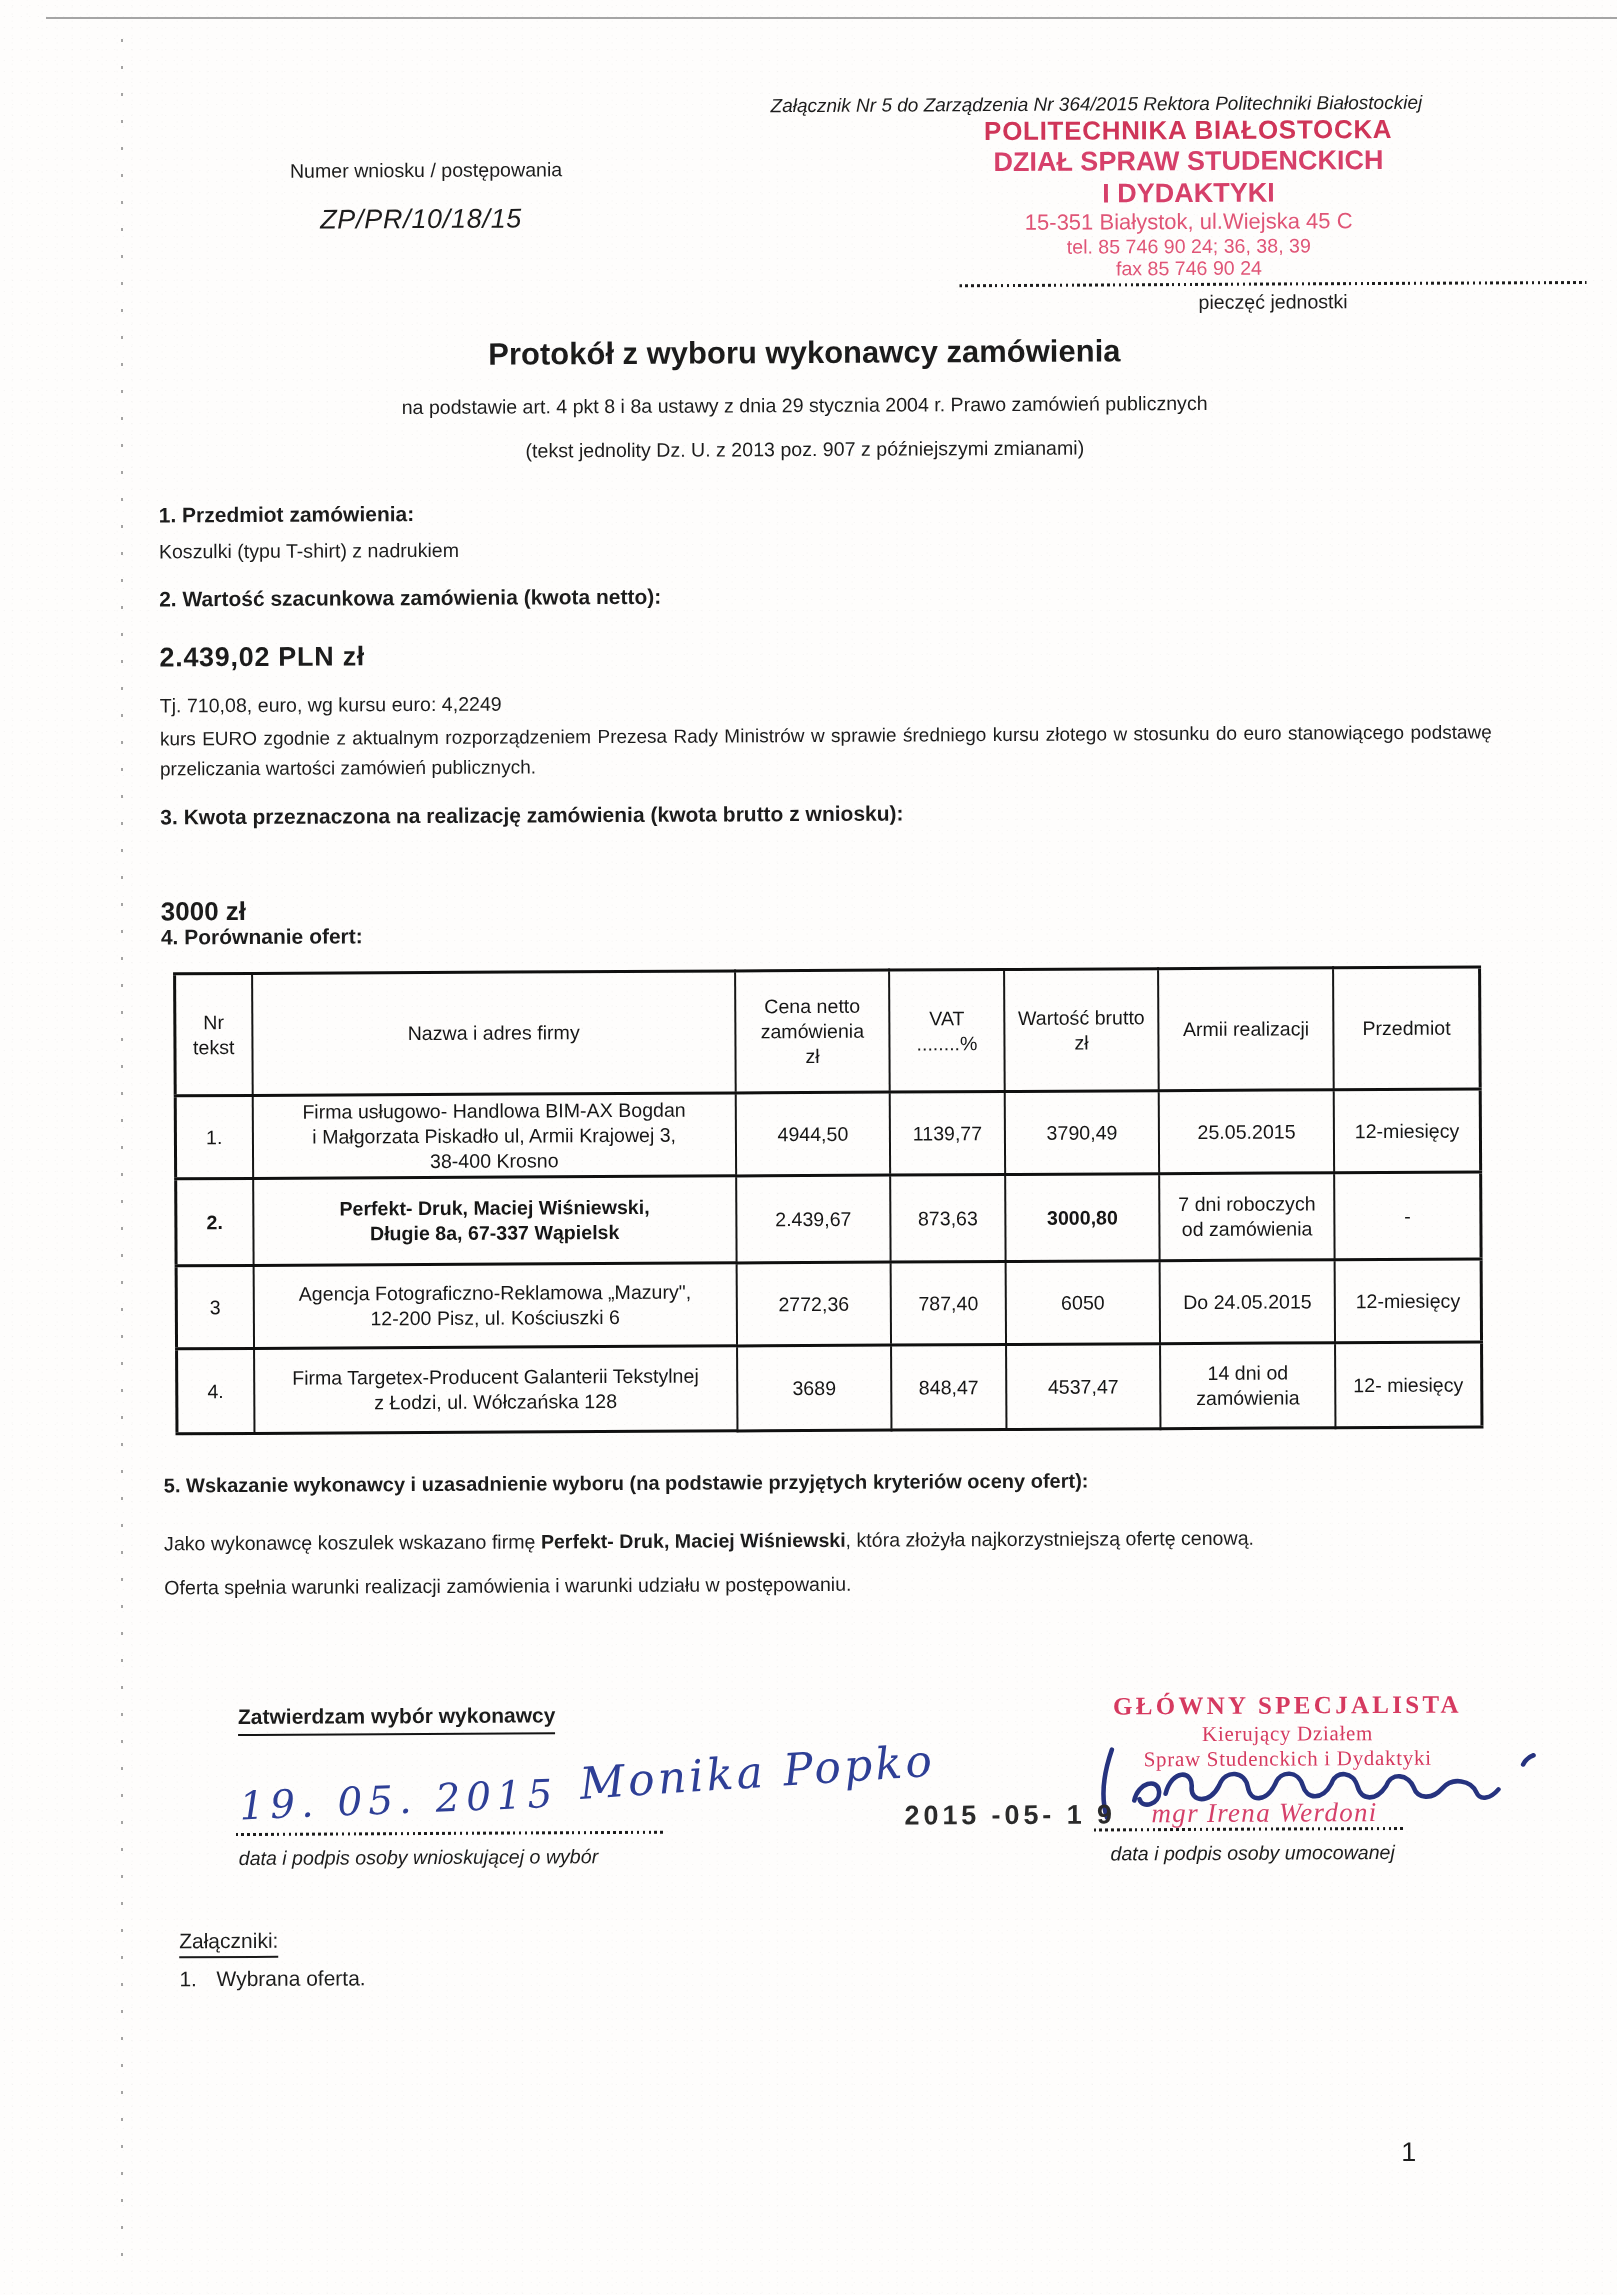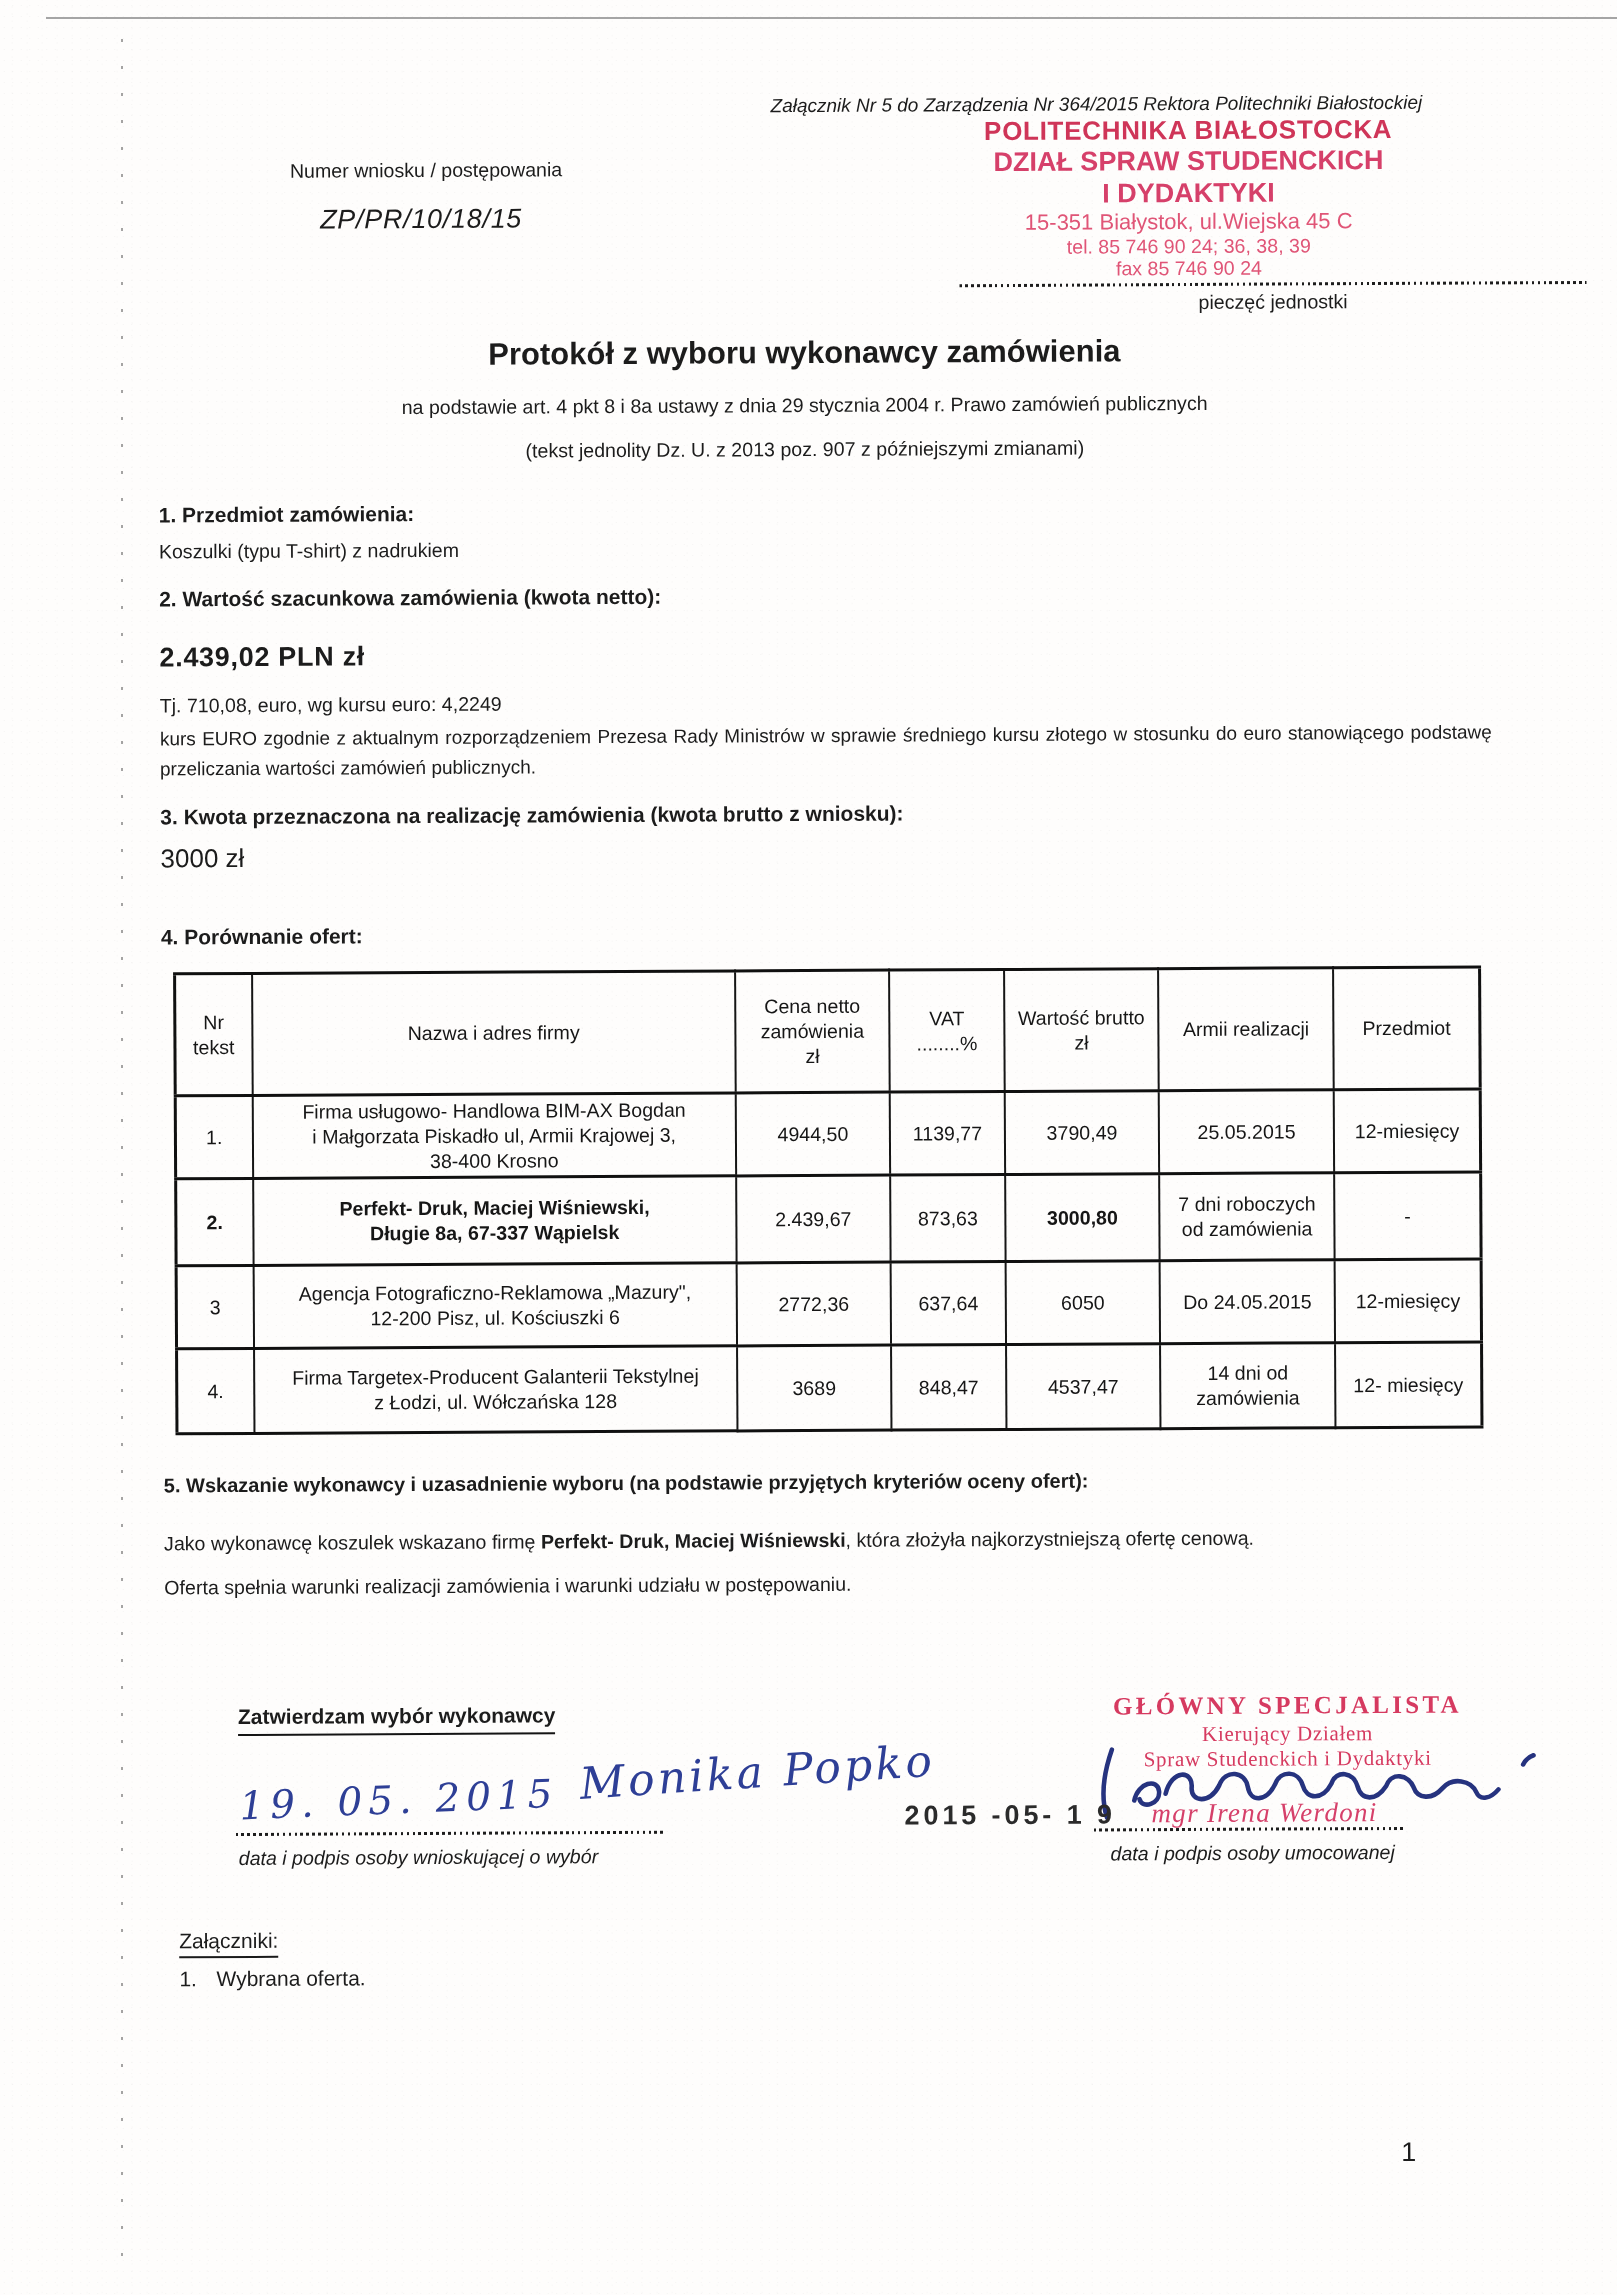--- a/index.html
+++ b/index.html
@@ -45,21 +45,21 @@
   
   .h-sec{font-size:21px;font-weight:bold;}
   .body-text{font-size:19.6px;}
   .s1h{left:162px;top:500px;}
   .s1b{left:162px;top:537px;}
   .s2h{left:162px;top:584px;}
   .s2a{left:162px;top:639px;font-size:27px;font-weight:bold;letter-spacing:0.7px;}
   .s2e{left:162px;top:691px;}
   .s2k{left:162px;top:721px;width:1332px;font-size:19px;line-height:30px;text-align:justify;}
   .s3h{left:162px;top:802px;}
-  .s3a{left:162px;top:840px;font-size:26px;font-weight:normal;}
+  .s3a{left:162px;top:893px;font-size:26px;font-weight:bold;}
   .s4h{left:162px;top:922px;}
   
   table.offers{position:absolute;left:174px;top:969px;width:1308px;border-collapse:collapse;table-layout:fixed;
     font-size:19.6px;color:#161616;}
   .offers th,.offers td{border:2px solid #151515;text-align:center;vertical-align:middle;
     white-space:pre-line;padding:2.6px 6.5px;font-weight:normal;line-height:25px;}
   .offers tr{border-top:3.3px solid #101010;border-bottom:3.3px solid #101010;}
   .offers{border:3.3px solid #101010;}
   .offers .bc{font-weight:bold;}
   
@@ -176,21 +176,21 @@
         <td class="bc">3000,80</td>
         <td>7 dni roboczych
 od zamówienia</td>
         <td>-</td>
       </tr>
       <tr style="height:83px">
         <td>3</td>
         <td>Agencja Fotograficzno-Reklamowa „Mazury",
 12-200 Pisz, ul. Kościuszki 6</td>
         <td>2772,36</td>
-        <td>637,64</td>
+        <td>787,40</td>
         <td>6050</td>
         <td>Do 24.05.2015</td>
         <td>12-miesięcy</td>
       </tr>
       <tr style="height:85px">
         <td>4.</td>
         <td>Firma Targetex-Producent Galanterii Tekstylnej
 z Łodzi, ul. Wółczańska 128</td>
         <td>3689</td>
         <td>848,47</td>

